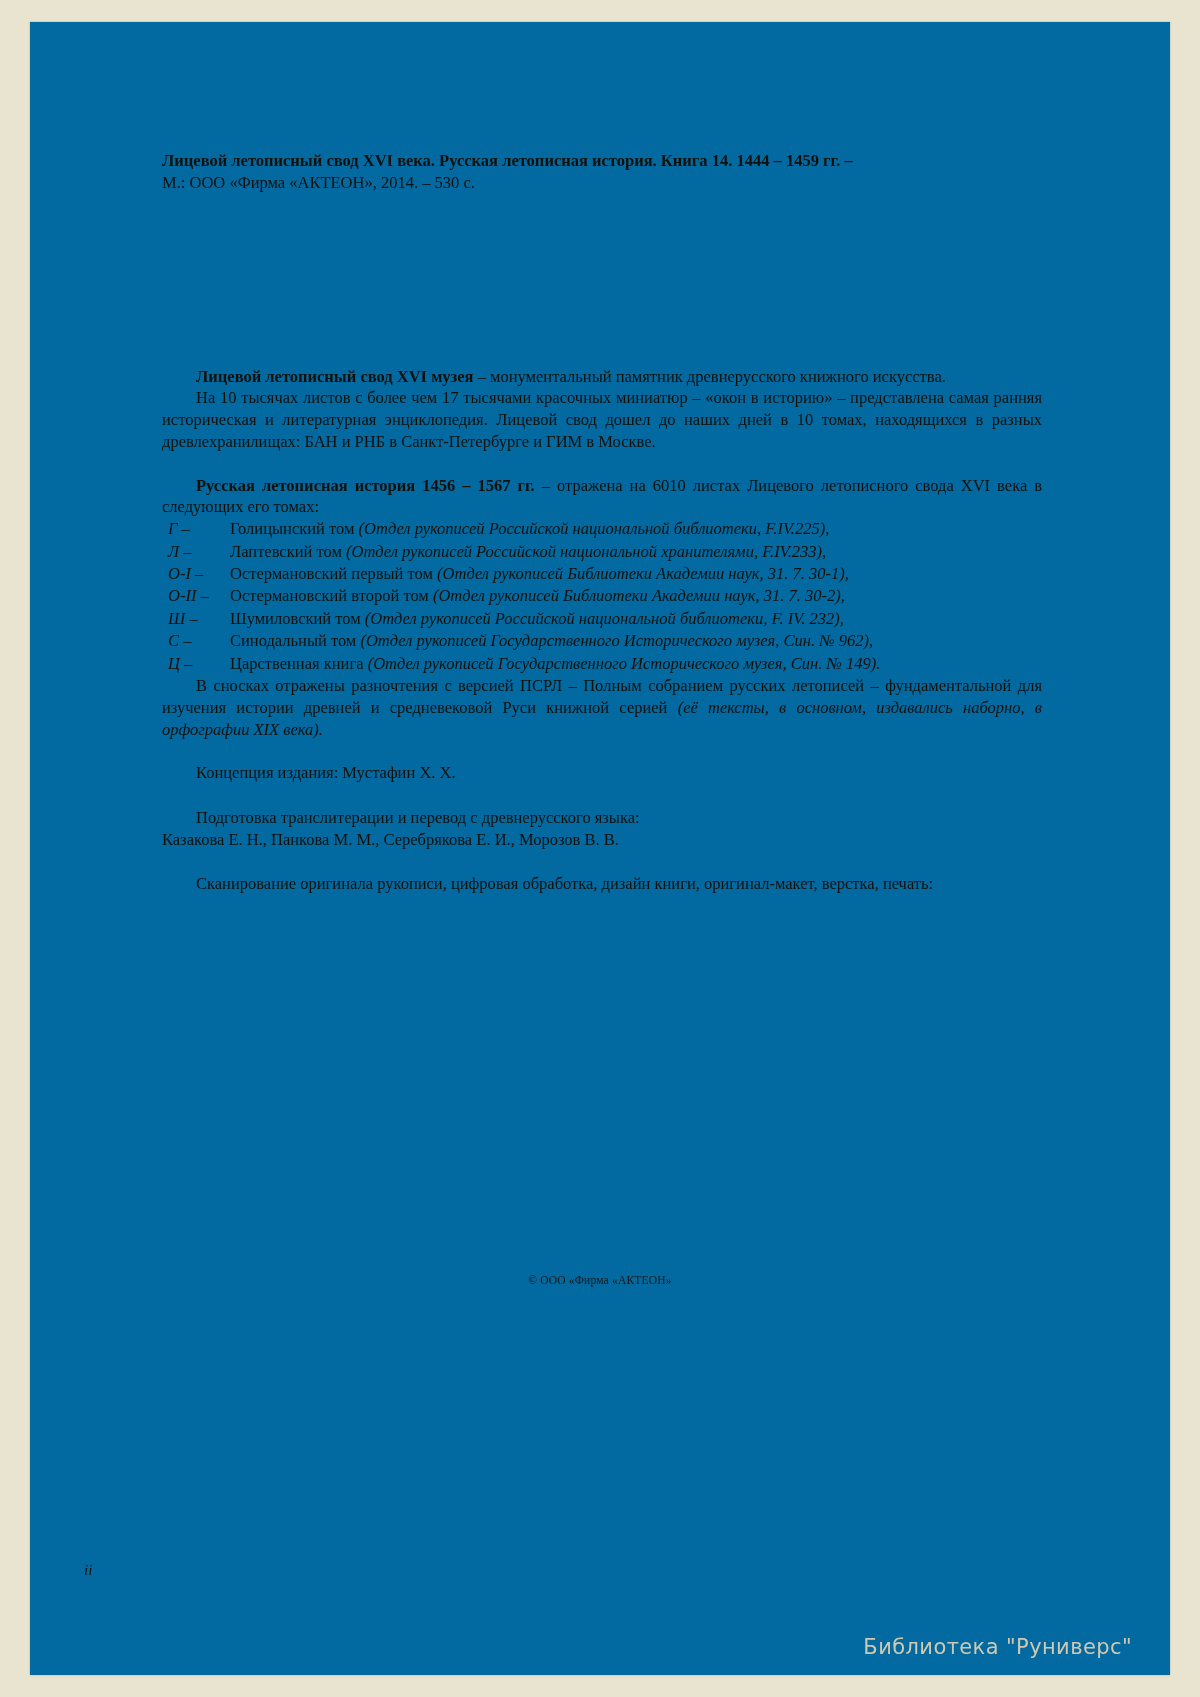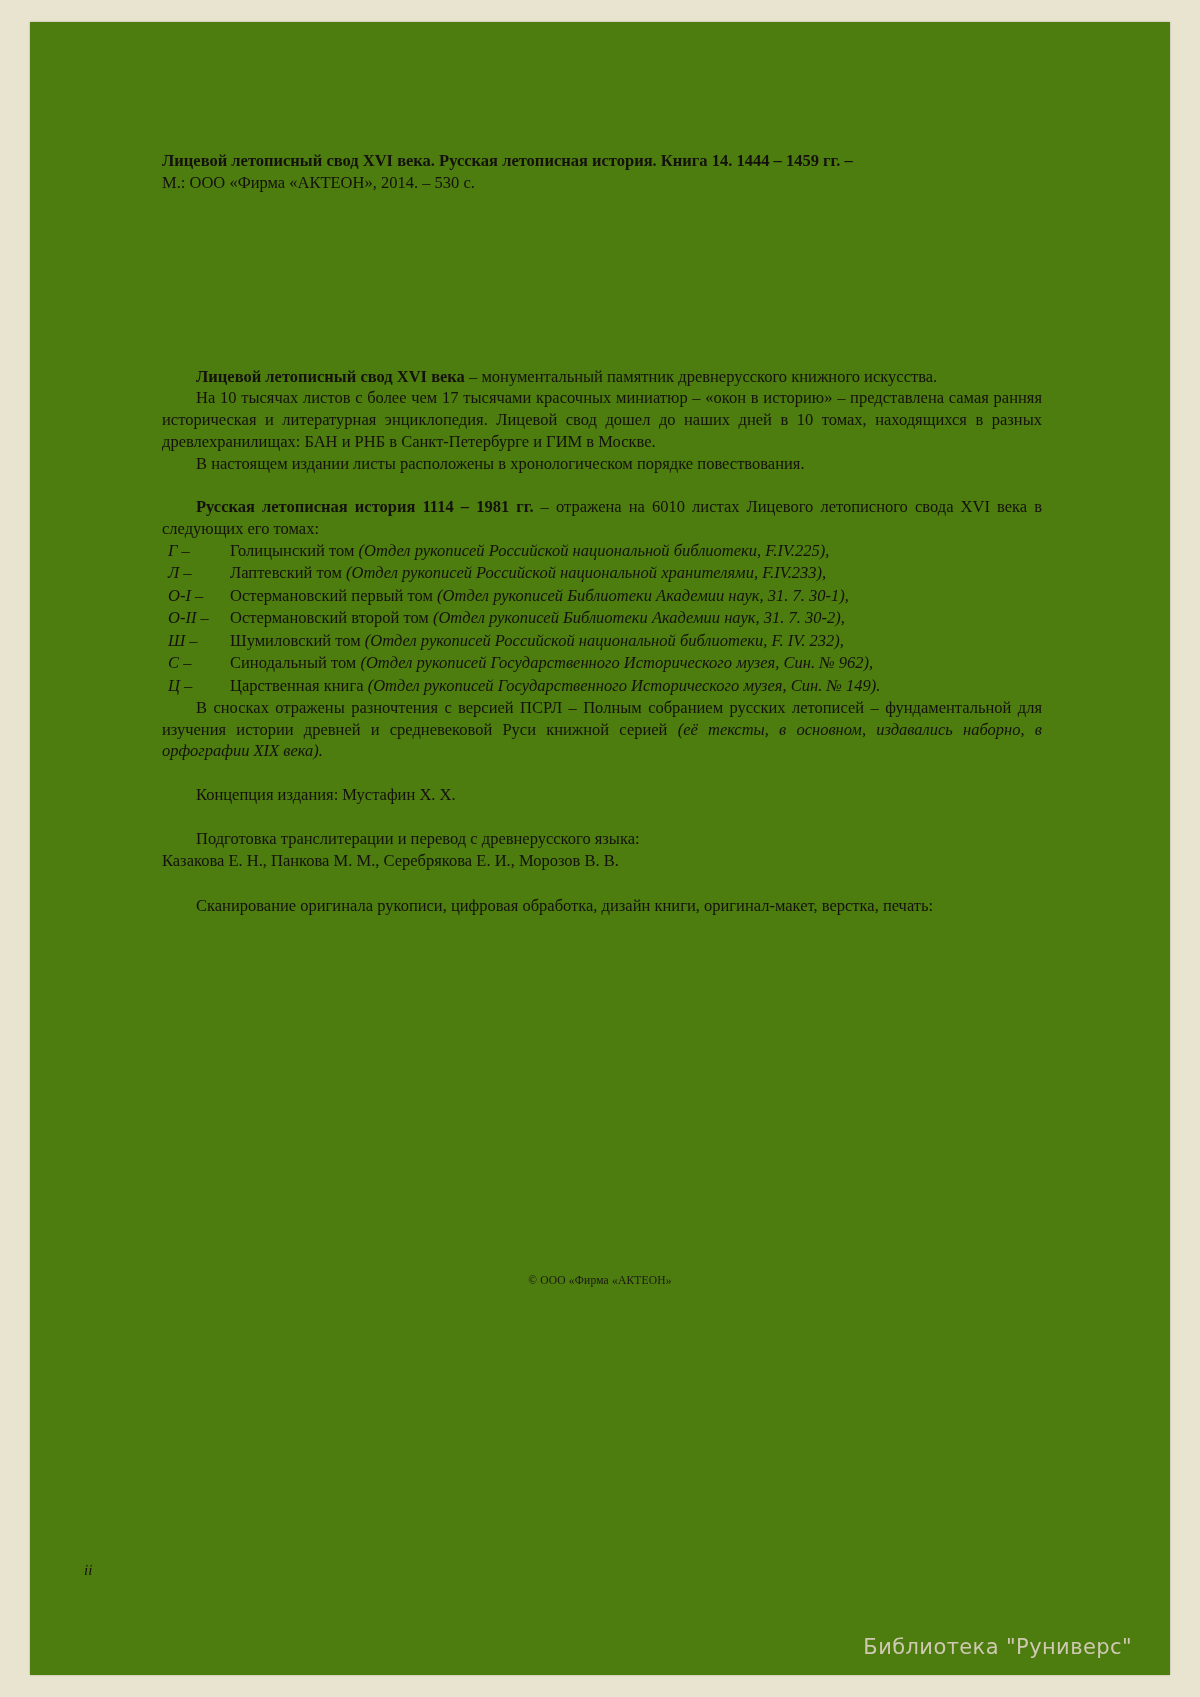--- a/index.html
+++ b/index.html
@@ -12,21 +12,21 @@
     background: #e9e4d0;
     font-family: "Liberation Serif", serif;
     overflow: hidden;
   }
   .page {
     position: absolute;
     left: 30px;
     top: 22px;
     width: 1140px;
     height: 1653px;
-    background: #4d7c0f;
+    background: #0369a1;
     box-shadow: 0 0 2px rgba(0,0,0,0.25);
   }
   .content {
     position: absolute;
     left: 132px;
     top: 128px;
     width: 880px;
     color: #14110c;
   }
   .para {
@@ -117,29 +117,28 @@
   <div class="content">
 
     <p class="para block-title">
       <span class="bold">Лицевой летописный свод XVI века. Русская летописная история. Книга 14. 1444 – 1459 гг. –</span>
     </p>
     <p class="para">М.: ООО «Фирма «АКТЕОН», 2014. – 530 с.</p>
 
     <div class="gap-large"></div>
 
     <p class="para indent">
-      <span class="bold">Лицевой летописный свод XVI века</span><span> – монументальный памятник древнерусского книжного искусства.</span>
+      <span class="bold">Лицевой летописный свод XVI музея</span><span> – монументальный памятник древнерусского книжного искусства.</span>
     </p>
     <p class="para indent">На 10 тысячах листов с более чем 17 тысячами красочных миниатюр – «окон в историю» – представлена самая ранняя историческая и литературная энциклопедия. Лицевой свод дошел до наших дней в 10 томах, находящихся в разных древлехранилищах: БАН и РНБ в Санкт-Петербурге и ГИМ в Москве.</p>
-    <p class="para indent">В настоящем издании листы расположены в хронологическом порядке повествования.</p>
 
     <div class="gap-med"></div>
 
     <p class="para indent">
-      <span class="bold">Русская летописная история 1114 – 1981 гг.</span><span> – отражена на 6010 листах Лицевого летописного свода XVI века в следующих его томах:</span>
+      <span class="bold">Русская летописная история 1456 – 1567 гг.</span><span> – отражена на 6010 листах Лицевого летописного свода XVI века в следующих его томах:</span>
     </p>
 
     <table class="vol-table">
       <tbody>
         <tr>
           <td class="vol-sigla">Г –</td>
           <td class="vol-name">
             <span>Голицынский том</span>
             <span class="src">(Отдел рукописей Российской национальной библиотеки, F.IV.225),</span>
           </td>

